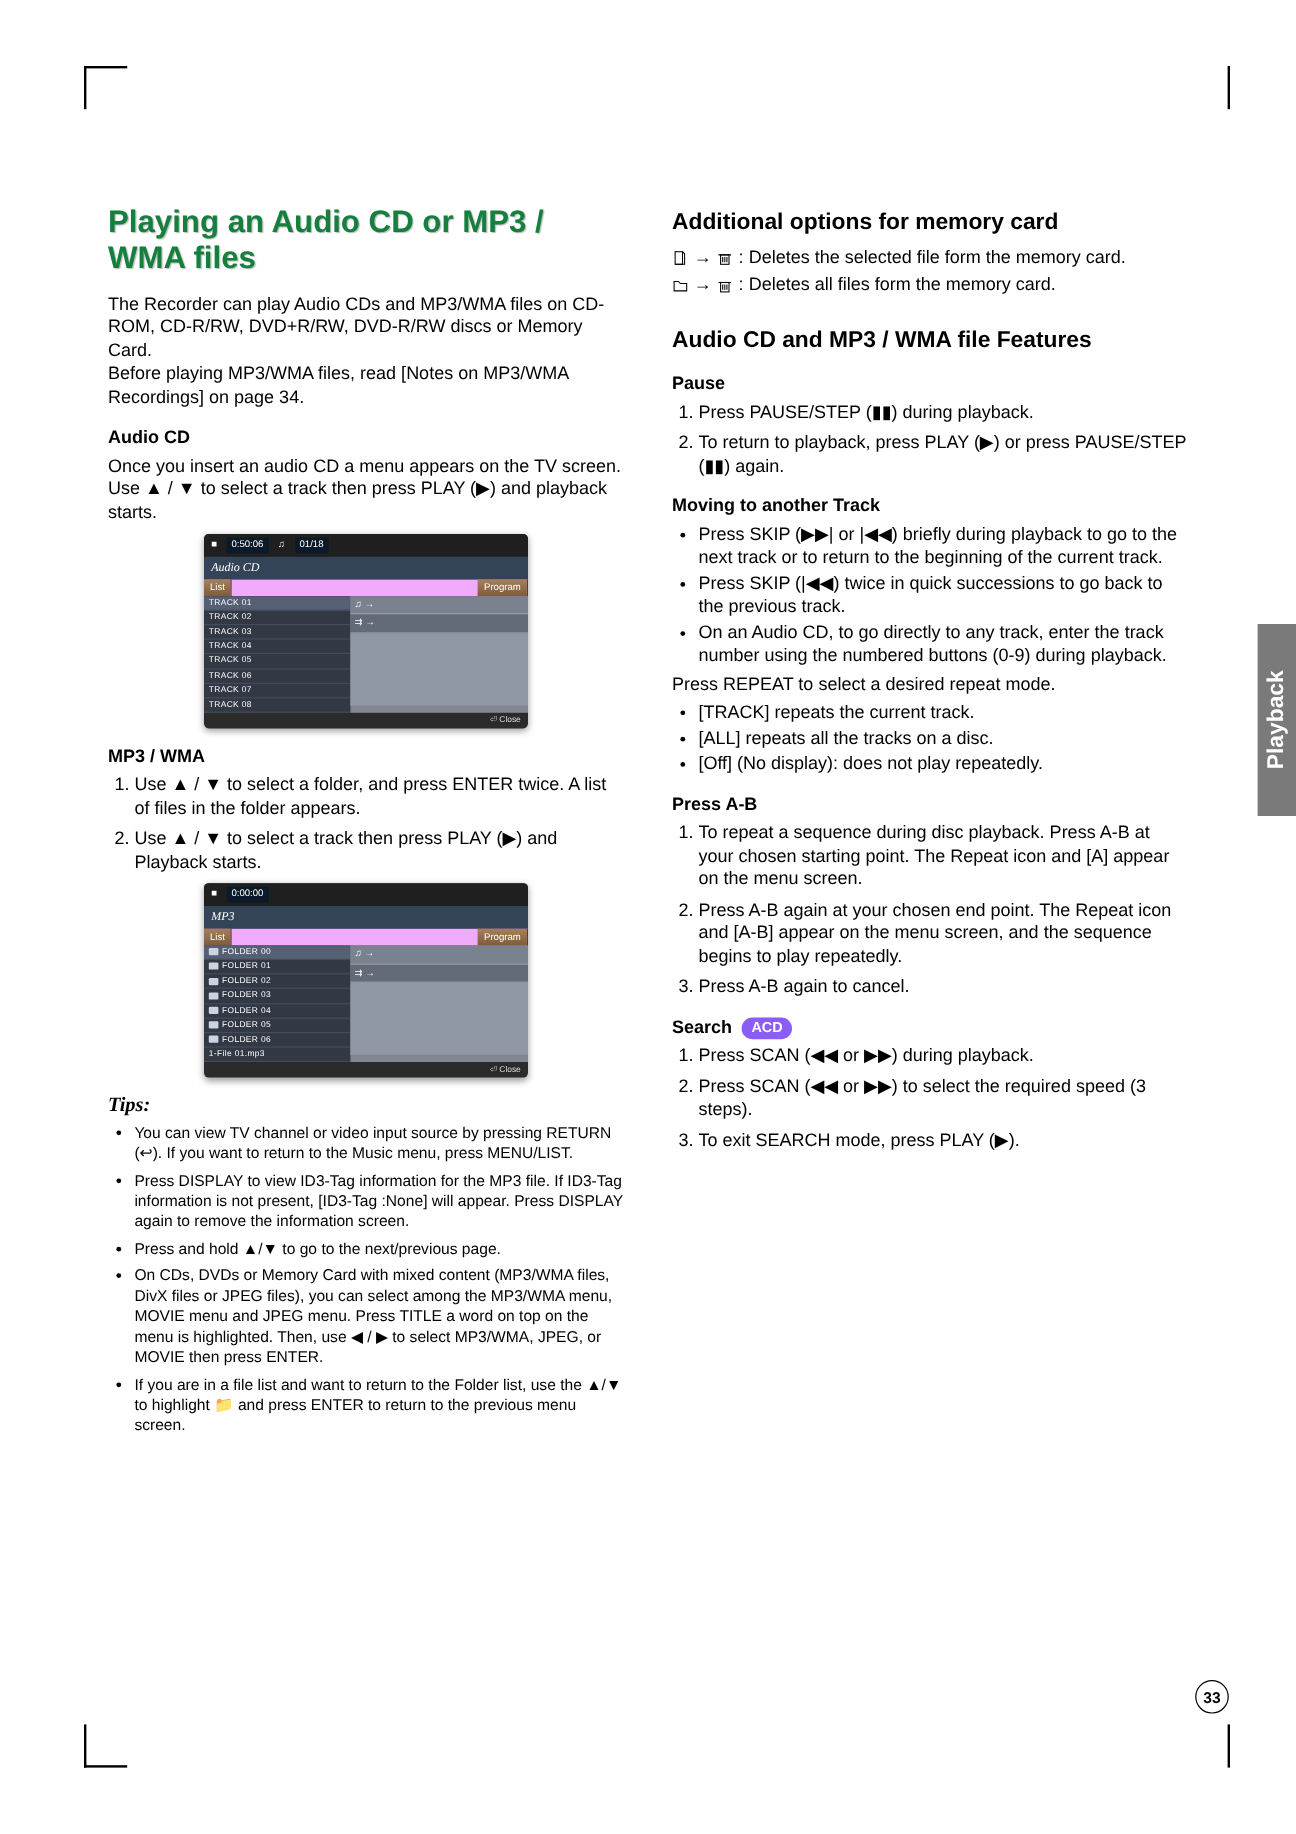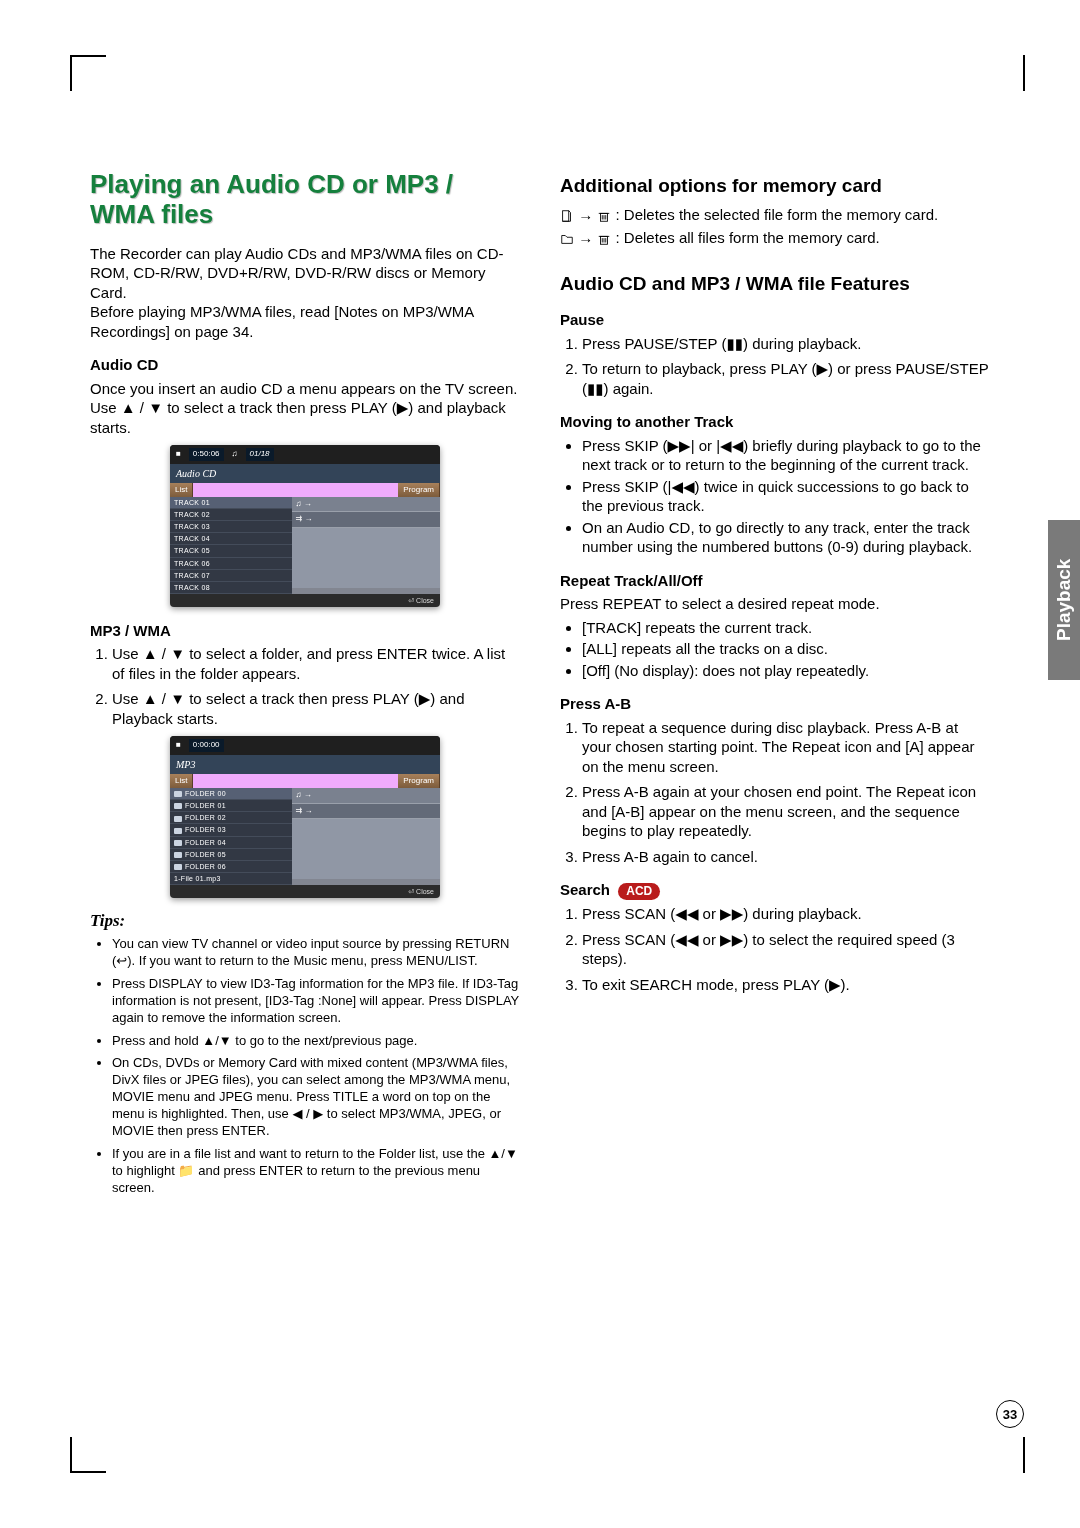--- a/index.html
+++ b/index.html
@@ -58,21 +58,21 @@
   .tips-head {
     font-weight: bold;
     font-style: italic;
     font-family: Georgia, serif;
     font-size: 17px;
     margin: 10px 0 2px 0;
   }
   .tips li { font-size: 13px; margin:2px 0 6px 0; }
   .badge {
     display:inline-block;
-    background:#b91c1c;
+    background:#8b5cf6;
     color:#fff;
     border-radius: 9px;
     font-size: 12px;
     font-weight: bold;
     padding: 1px 8px;
     vertical-align: middle;
     margin-left:4px;
   }
   .icon-inline {
     display:inline-block;
@@ -90,21 +90,21 @@
     box-shadow: 0 2px 6px rgba(0,0,0,0.4);
   }
   .fig .topbar {
     display:flex; gap:8px;
     align-items:center;
     padding:3px 6px;
     font-size:8px;
     background:#1f1f1f;
   }
   .fig .topbar .time { background:#0a1a2a; padding:1px 4px; }
-  .fig .topbar .count { background:#0a1a2a; padding:1px 4px;font-style:italic; }
+  .fig .topbar .count { background:#0a1a2a; padding:1px 4px; }
   .fig .titlebar {
     background:#334458;
     padding:3px 6px;
     font-size:10px;
     font-family: Georgia, serif;
     font-style: italic;
   }
   .fig .tab-row {
     display:flex;
     background:#f0abfc;
@@ -312,21 +312,20 @@
       <li>To return to playback, press PLAY (▶) or press PAUSE/STEP (▮▮) again.</li>
     </ol>
 
     <h3 class="sub">Moving to another Track</h3>
     <ul>
       <li>Press SKIP (▶▶| or |◀◀) briefly during playback to go to the next track or to return to the beginning of the current track.</li>
       <li>Press SKIP (|◀◀) twice in quick successions to go back to the previous track.</li>
       <li>On an Audio CD, to go directly to any track, enter the track number using the numbered buttons (0-9) during playback.</li>
     </ul>
 
-    <h3 class="sub">Repeat Track/All/Off</h3>
     <p>Press REPEAT to select a desired repeat mode.</p>
     <ul>
       <li>[TRACK] repeats the current track.</li>
       <li>[ALL] repeats all the tracks on a disc.</li>
       <li>[Off] (No display): does not play repeatedly.</li>
     </ul>
 
     <h3 class="sub">Press A-B</h3>
     <ol>
       <li>To repeat a sequence during disc playback. Press A-B at your chosen starting point. The Repeat icon and [A] appear on the menu screen.</li>

